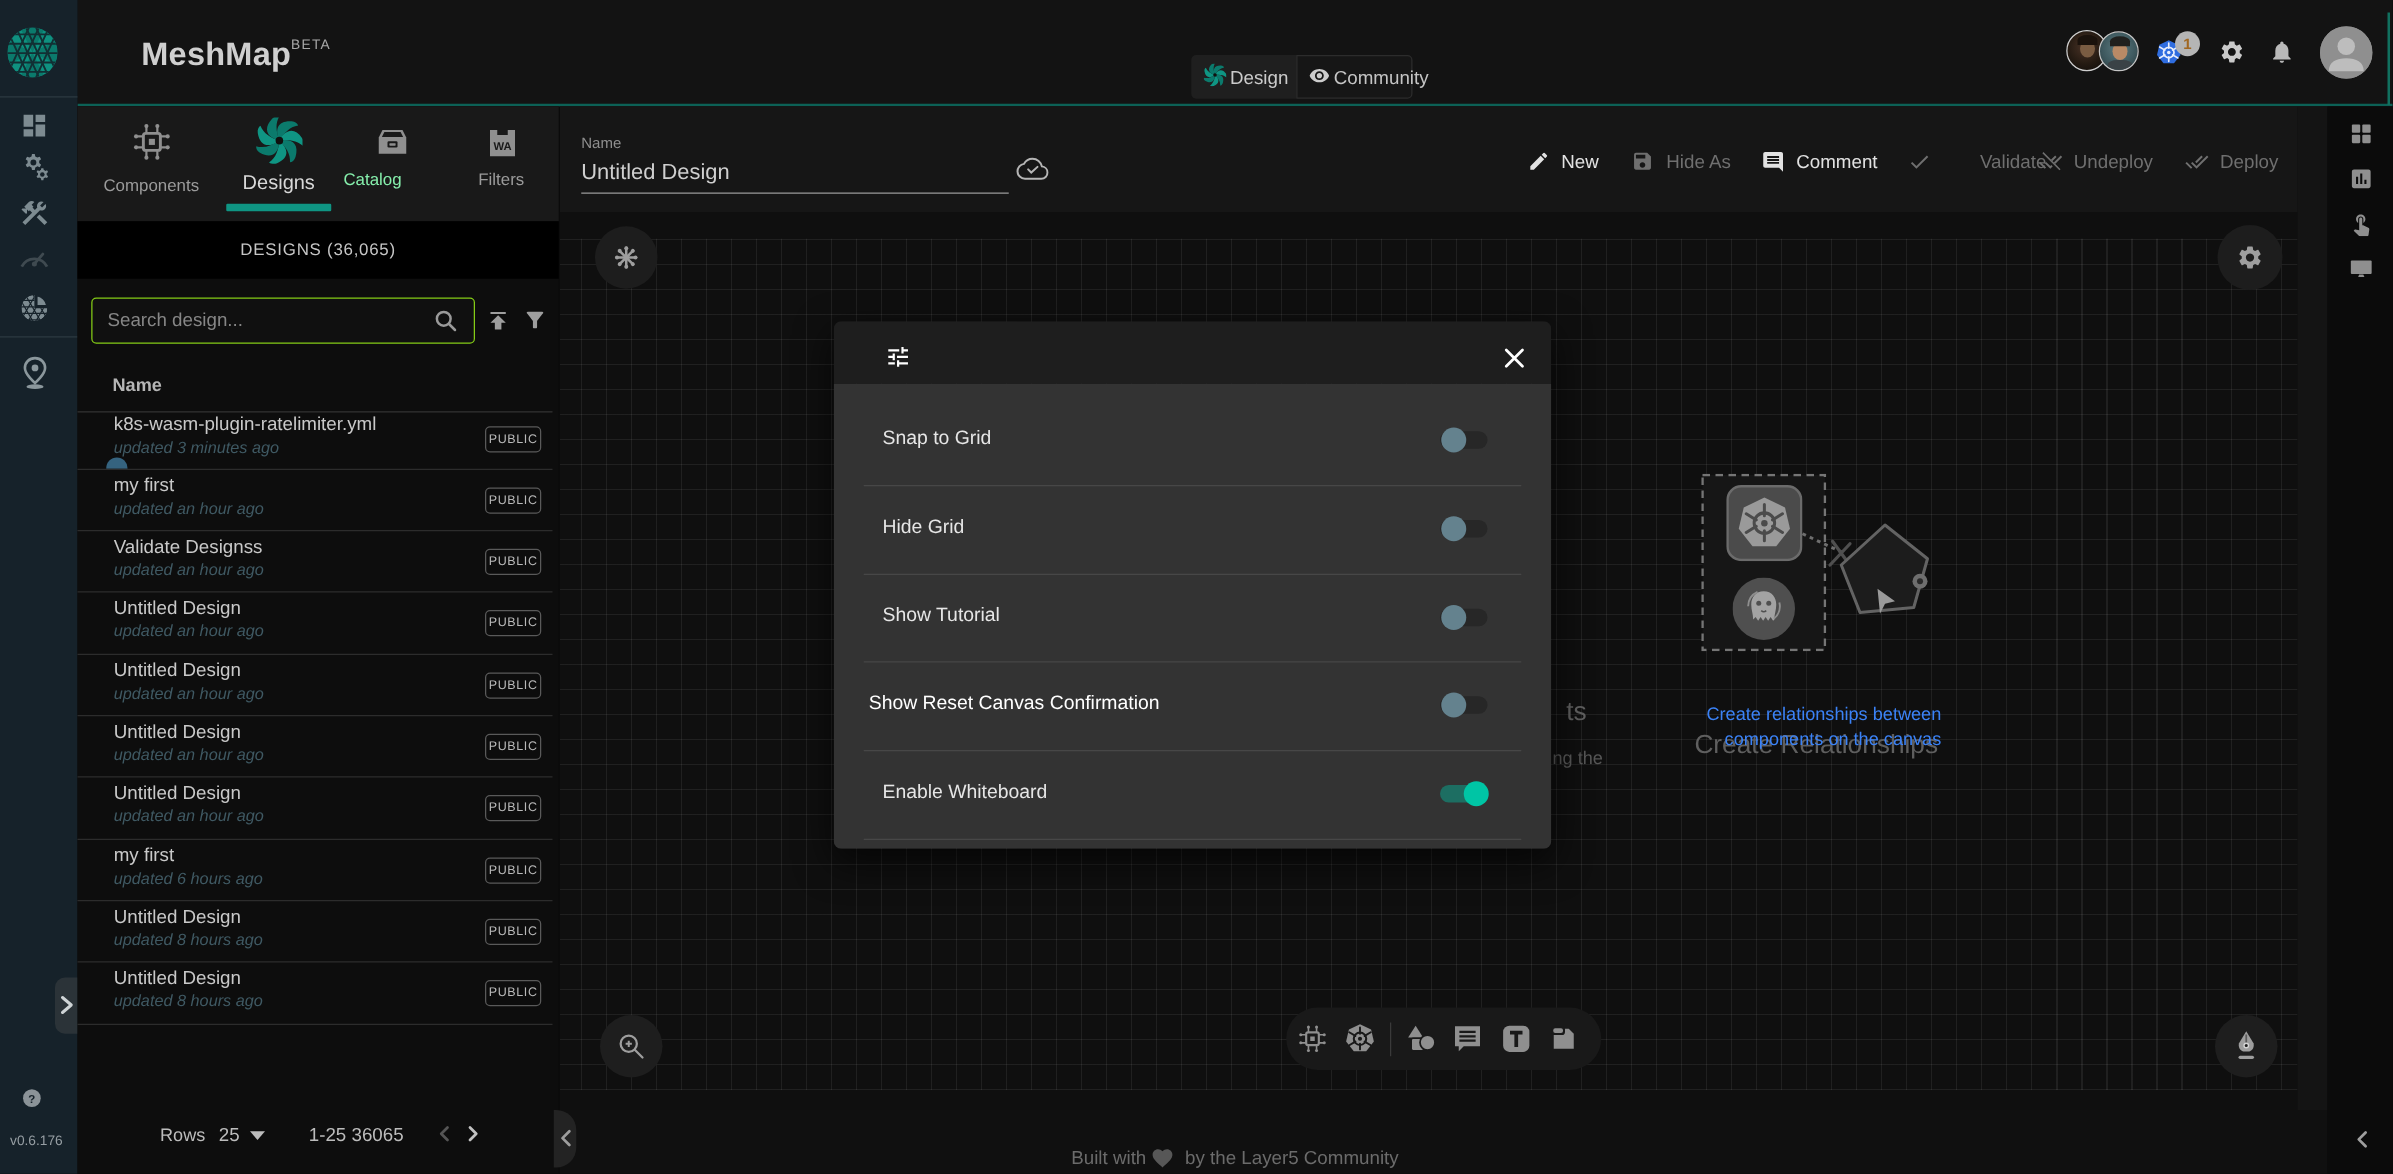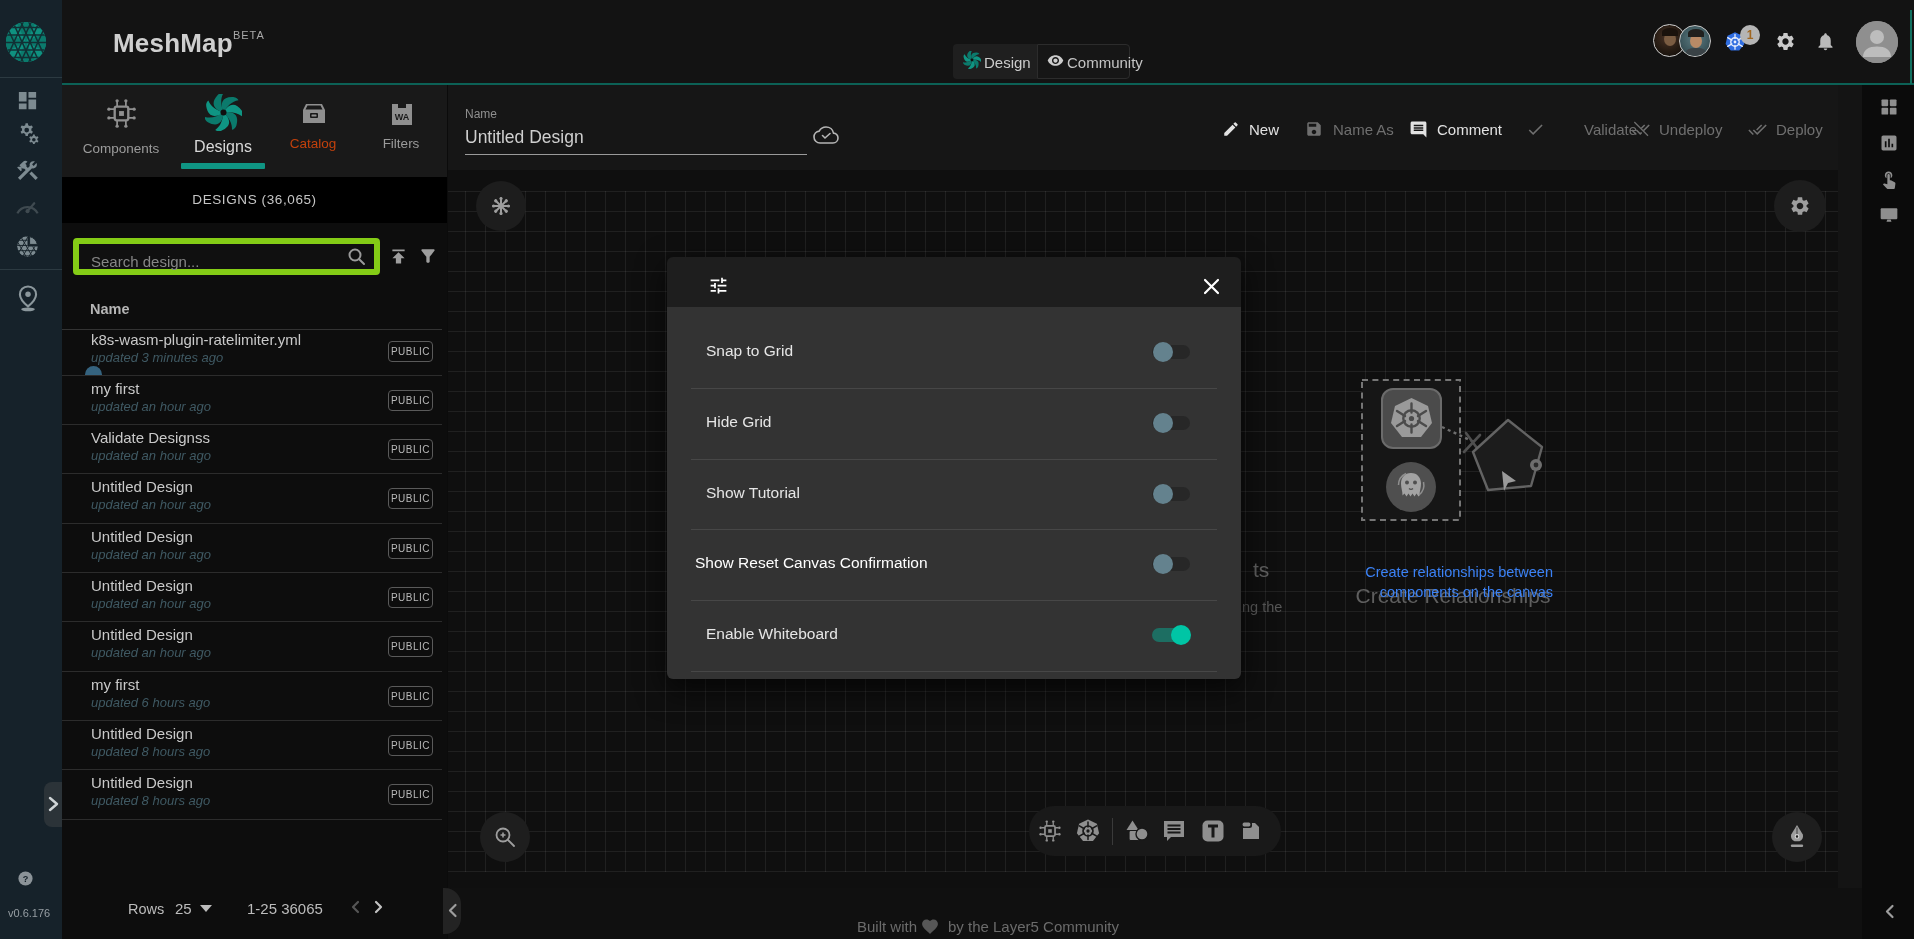--- a/index.html
+++ b/index.html
@@ -229,33 +229,33 @@
     <div class="abs" style="left:101px;top:53px;width:120px;text-align:center;color:#d8d8d8;font-size:16px;">Designs</div>
     <div class="abs" style="left:119px;top:78px;width:84px;height:6px;background:#0f9583;border-radius:1px;"></div>
     <div class="abs" id="tab-catalog" style="left:238px;top:15px;width:28px;height:28px;">
         <svg width="100%" height="100%" viewBox="0 0 28 28" fill="none">
   <path d="M3 10 L6 4 H22 L25 10 V23 H3 Z" fill="#8f8f8f"></path>
   <path d="M5.5 9.5 L7.5 5.5 H20.5 L22.5 9.5 Z" fill="#191919"></path>
   <rect x="10" y="13" width="8" height="5" rx="1" fill="#191919"></rect>
   <rect x="11.5" y="14.5" width="5" height="2" rx="0.5" fill="#8f8f8f"></rect>
         </svg>
       </div>
-    <div class="abs" style="left:191px;top:51px;width:120px;text-align:center;color:#c2410c;font-size:13.5px;">Catalog</div>
+    <div class="abs" style="left:176px;top:51px;width:120px;text-align:center;color:#86efac;font-size:13.5px;">Catalog</div>
     <div class="abs" id="tab-filters" style="left:326px;top:15px;width:28px;height:28px;">
         <svg width="100%" height="100%" viewBox="0 0 28 28" fill="none">
   <path d="M4 4 H10 V8 H18 V4 H24 V25 H4 Z" fill="#8f8f8f"></path>
   <path d="M10 4 H18 V8 H10 Z" fill="#191919"></path>
   <text x="14" y="20" font-family="Liberation Sans" font-size="9" font-weight="bold" fill="#191919" text-anchor="middle">WA</text>
         </svg>
       </div>
     <div class="abs" style="left:279px;top:51px;width:120px;text-align:center;color:#9b9b9b;font-size:13.5px;">Filters</div>
 
     <div class="abs" style="left:0;top:92px;width:385px;height:46px;background:#000;color:#c6c6c6;font-size:13.5px;letter-spacing:0.6px;text-align:center;line-height:46px;">DESIGNS (36,065)</div>
 
-    <div class="abs" style="left:11px;top:153px;width:307px;height:37px;background:#101010;border:6px solid #84cc16;border-radius:4px;color:#868686;font-size:15px;line-height:35px;padding-left:12px;">Search design...</div>
+    <div class="abs" style="left:11px;top:153px;width:307px;height:37px;background:#101010;border:1px solid #84cc16;border-radius:4px;color:#868686;font-size:15px;line-height:35px;padding-left:12px;">Search design...</div>
     <div class="abs" id="search-ico" style="left:285px;top:162px;width:19px;height:19px;">
         <svg width="100%" height="100%" viewBox="0 0 19 19" fill="none">
           <circle cx="8" cy="8" r="5.5" stroke="#9a9a9a" stroke-width="2"></circle>
           <path d="M12.2 12.2 L17 17" stroke="#9a9a9a" stroke-width="2" stroke-linecap="round"></path>
         </svg>
       </div>
     <div class="abs" id="publish-ico" style="left:326px;top:161px;width:21px;height:21px;">
         <svg width="100%" height="100%" viewBox="0 0 24 24" fill="none">
           <path d="M5 4v2h14V4H5zm0 10h4v6h6v-6h4l-7-7-7 7z" fill="#9e9e9e"></path>
         </svg>
@@ -351,21 +351,21 @@
       <svg width="100%" height="100%" viewBox="0 0 24 24" fill="none">
         <path d="M3 17.25V21h3.75L17.81 9.94l-3.75-3.75L3 17.25zM20.71 7.04c.39-.39.39-1.02 0-1.41l-2.34-2.34a.9959.9959 0 0 0-1.41 0l-1.83 1.83 3.75 3.75 1.83-1.83z" fill="#e2e2e2"></path>
       </svg>
     </div>
   <div class="abs" style="left:1249px;top:121px;color:#e2e2e2;font-size:15px;">New</div>
   <div class="abs" id="tb-save-i" style="left:1305px;top:120px;width:18px;height:18px;">
       <svg width="100%" height="100%" viewBox="0 0 24 24" fill="none">
         <path d="M17 3H5c-1.11 0-2 .9-2 2v14c0 1.1.89 2 2 2h14c1.1 0 2-.9 2-2V7l-4-4zm-5 16c-1.66 0-3-1.34-3-3s1.34-3 3-3 3 1.34 3 3-1.34 3-3 3zm3-10H5V5h10v4z" fill="#6f6f6f"></path>
       </svg>
     </div>
-  <div class="abs" style="left:1333px;top:121px;color:#6f6f6f;font-size:15px;">Name As</div>
+  <div class="abs" style="left:1333px;top:121px;color:#6f6f6f;font-size:15px;">Hide As</div>
   <div class="abs" id="tb-com-i" style="left:1409px;top:120px;width:19px;height:19px;">
       <svg width="100%" height="100%" viewBox="0 0 24 24" fill="none">
         <path d="M21.99 4c0-1.1-.89-2-1.99-2H4c-1.1 0-2 .9-2 2v12c0 1.1.9 2 2 2h14l4 4-.01-18zM18 14H6v-2h12v2zm0-3H6V9h12v2zm0-3H6V6h12v2z" fill="#e2e2e2"></path>
       </svg>
     </div>
   <div class="abs" style="left:1437px;top:121px;color:#e2e2e2;font-size:15px;">Comment</div>
   <div class="abs" id="tb-val-i" style="left:1526px;top:120px;width:19px;height:19px;">
       <svg width="100%" height="100%" viewBox="0 0 24 24" fill="none">
         <path d="M9 16.17 4.83 12l-1.42 1.41L9 19 21 7l-1.41-1.41z" fill="#6f6f6f"></path>
       </svg>

